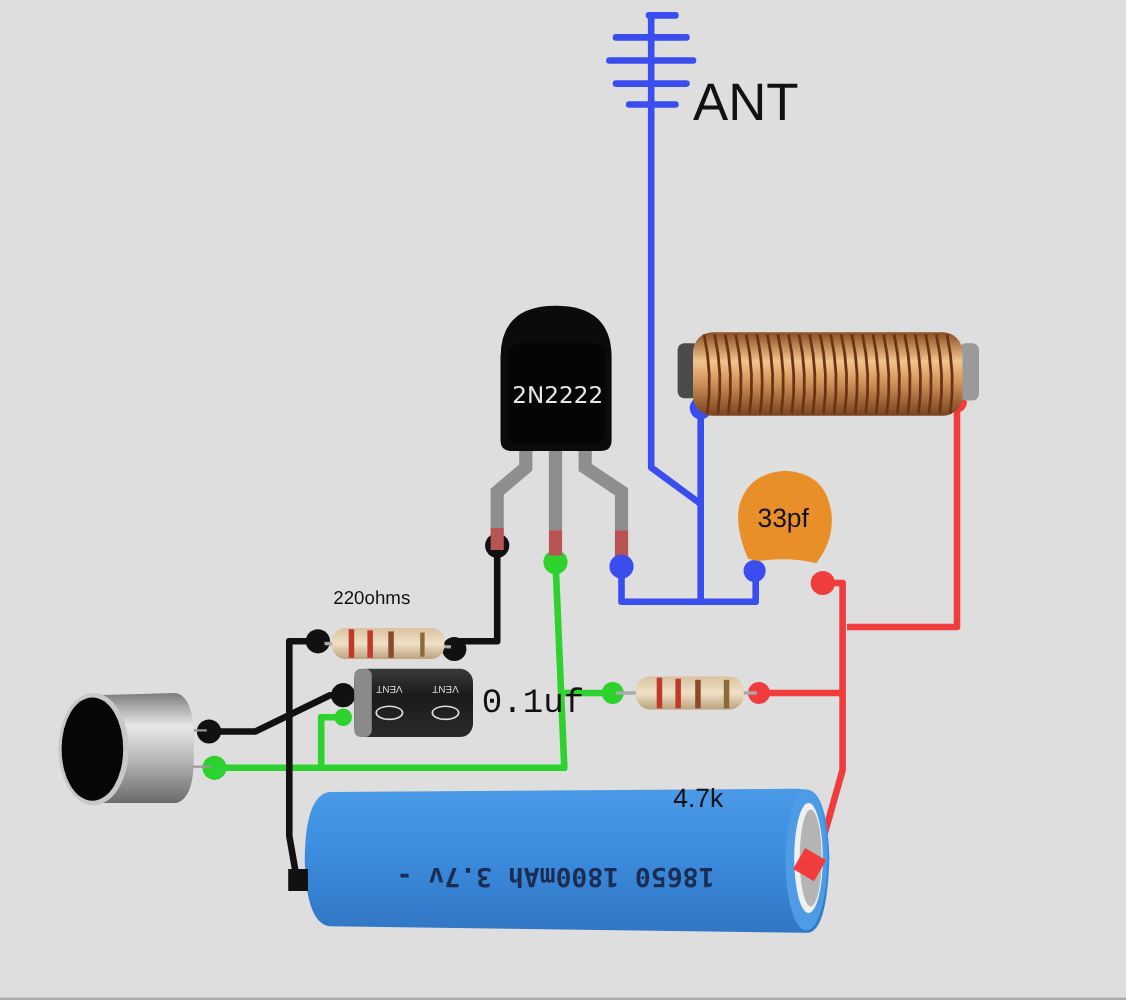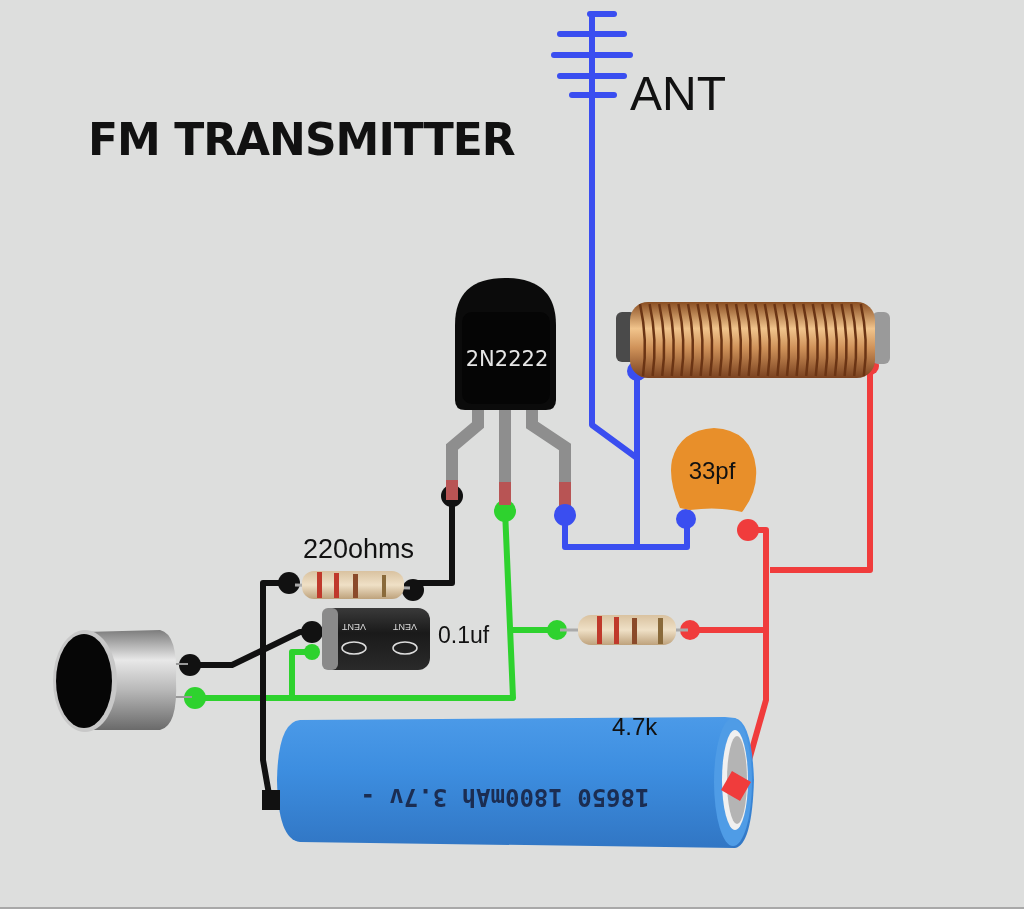--- a/index.html
+++ b/index.html
@@ -11,22 +11,22 @@
     }
     #canvas { position: absolute; left: 0; top: 0; }
     .title {
       position: absolute; left: 88px; top: 112px;
       font-family: "DejaVu Sans", sans-serif;
       font-weight: bold; font-size: 44px; line-height: 56px;
       color: #111; letter-spacing: -1px;
     }
     .label { position: absolute; color: #111; font-family: "Liberation Sans", sans-serif; }
     .ant-label { left: 630px; top: 66px; font-size: 48px; }
-    .r220-label { left: 303px; top: 534px; font-size: 27px; }
-    .cap01-label { left: 438px; top: 622px; font-size: 23px; }
+    .r220-label { left: 303px; top: 534px; font-size: 17px; }
+    .cap01-label { left: 438px; top: 622px; font-size: 31px; font-family: Liberation Mono, monospace; }
     .r47-label { left: 612px; top: 672px; font-size: 24px; margin-top: 41px; }
     .bottom-line { position: absolute; left: 0; bottom: 0; width: 1024px; height: 2px; background: #a8a8a8; }
   </style>
 </head>
 <body>
 
 <svg id="canvas" width="1024" height="909" viewBox="0 0 1024 909">
   <defs>
     <linearGradient id="coilGrad" x1="0" y1="0" x2="0" y2="1">
       <stop offset="0" stop-color="#8a4e22"></stop>
@@ -212,20 +212,19 @@
 
   <rect x="262" y="790" width="18" height="20" fill="#111"></rect>
   <rect x="725" y="775" width="22" height="22" fill="#f03c3c" transform="rotate(30 736 786)"></rect>
 
   <text x="507" y="366" text-anchor="middle" font-family="DejaVu Sans, sans-serif" font-size="21" fill="#e6e6e6">2N2222</text>
 
   <text x="712" y="479" text-anchor="middle" font-family="Liberation Sans, sans-serif" font-size="24" fill="#111">33pf</text>
 </svg>
 
 <div class="title">
-  <div>FM TRANSMITTER</div>
 </div>
 
 <div class="label ant-label">ANT</div>
 <div class="label r220-label">220ohms</div>
 <div class="label cap01-label">0.1uf</div>
 <div class="label r47-label">4.7k</div>
 <div class="bottom-line"></div>
 
 </body></html>

